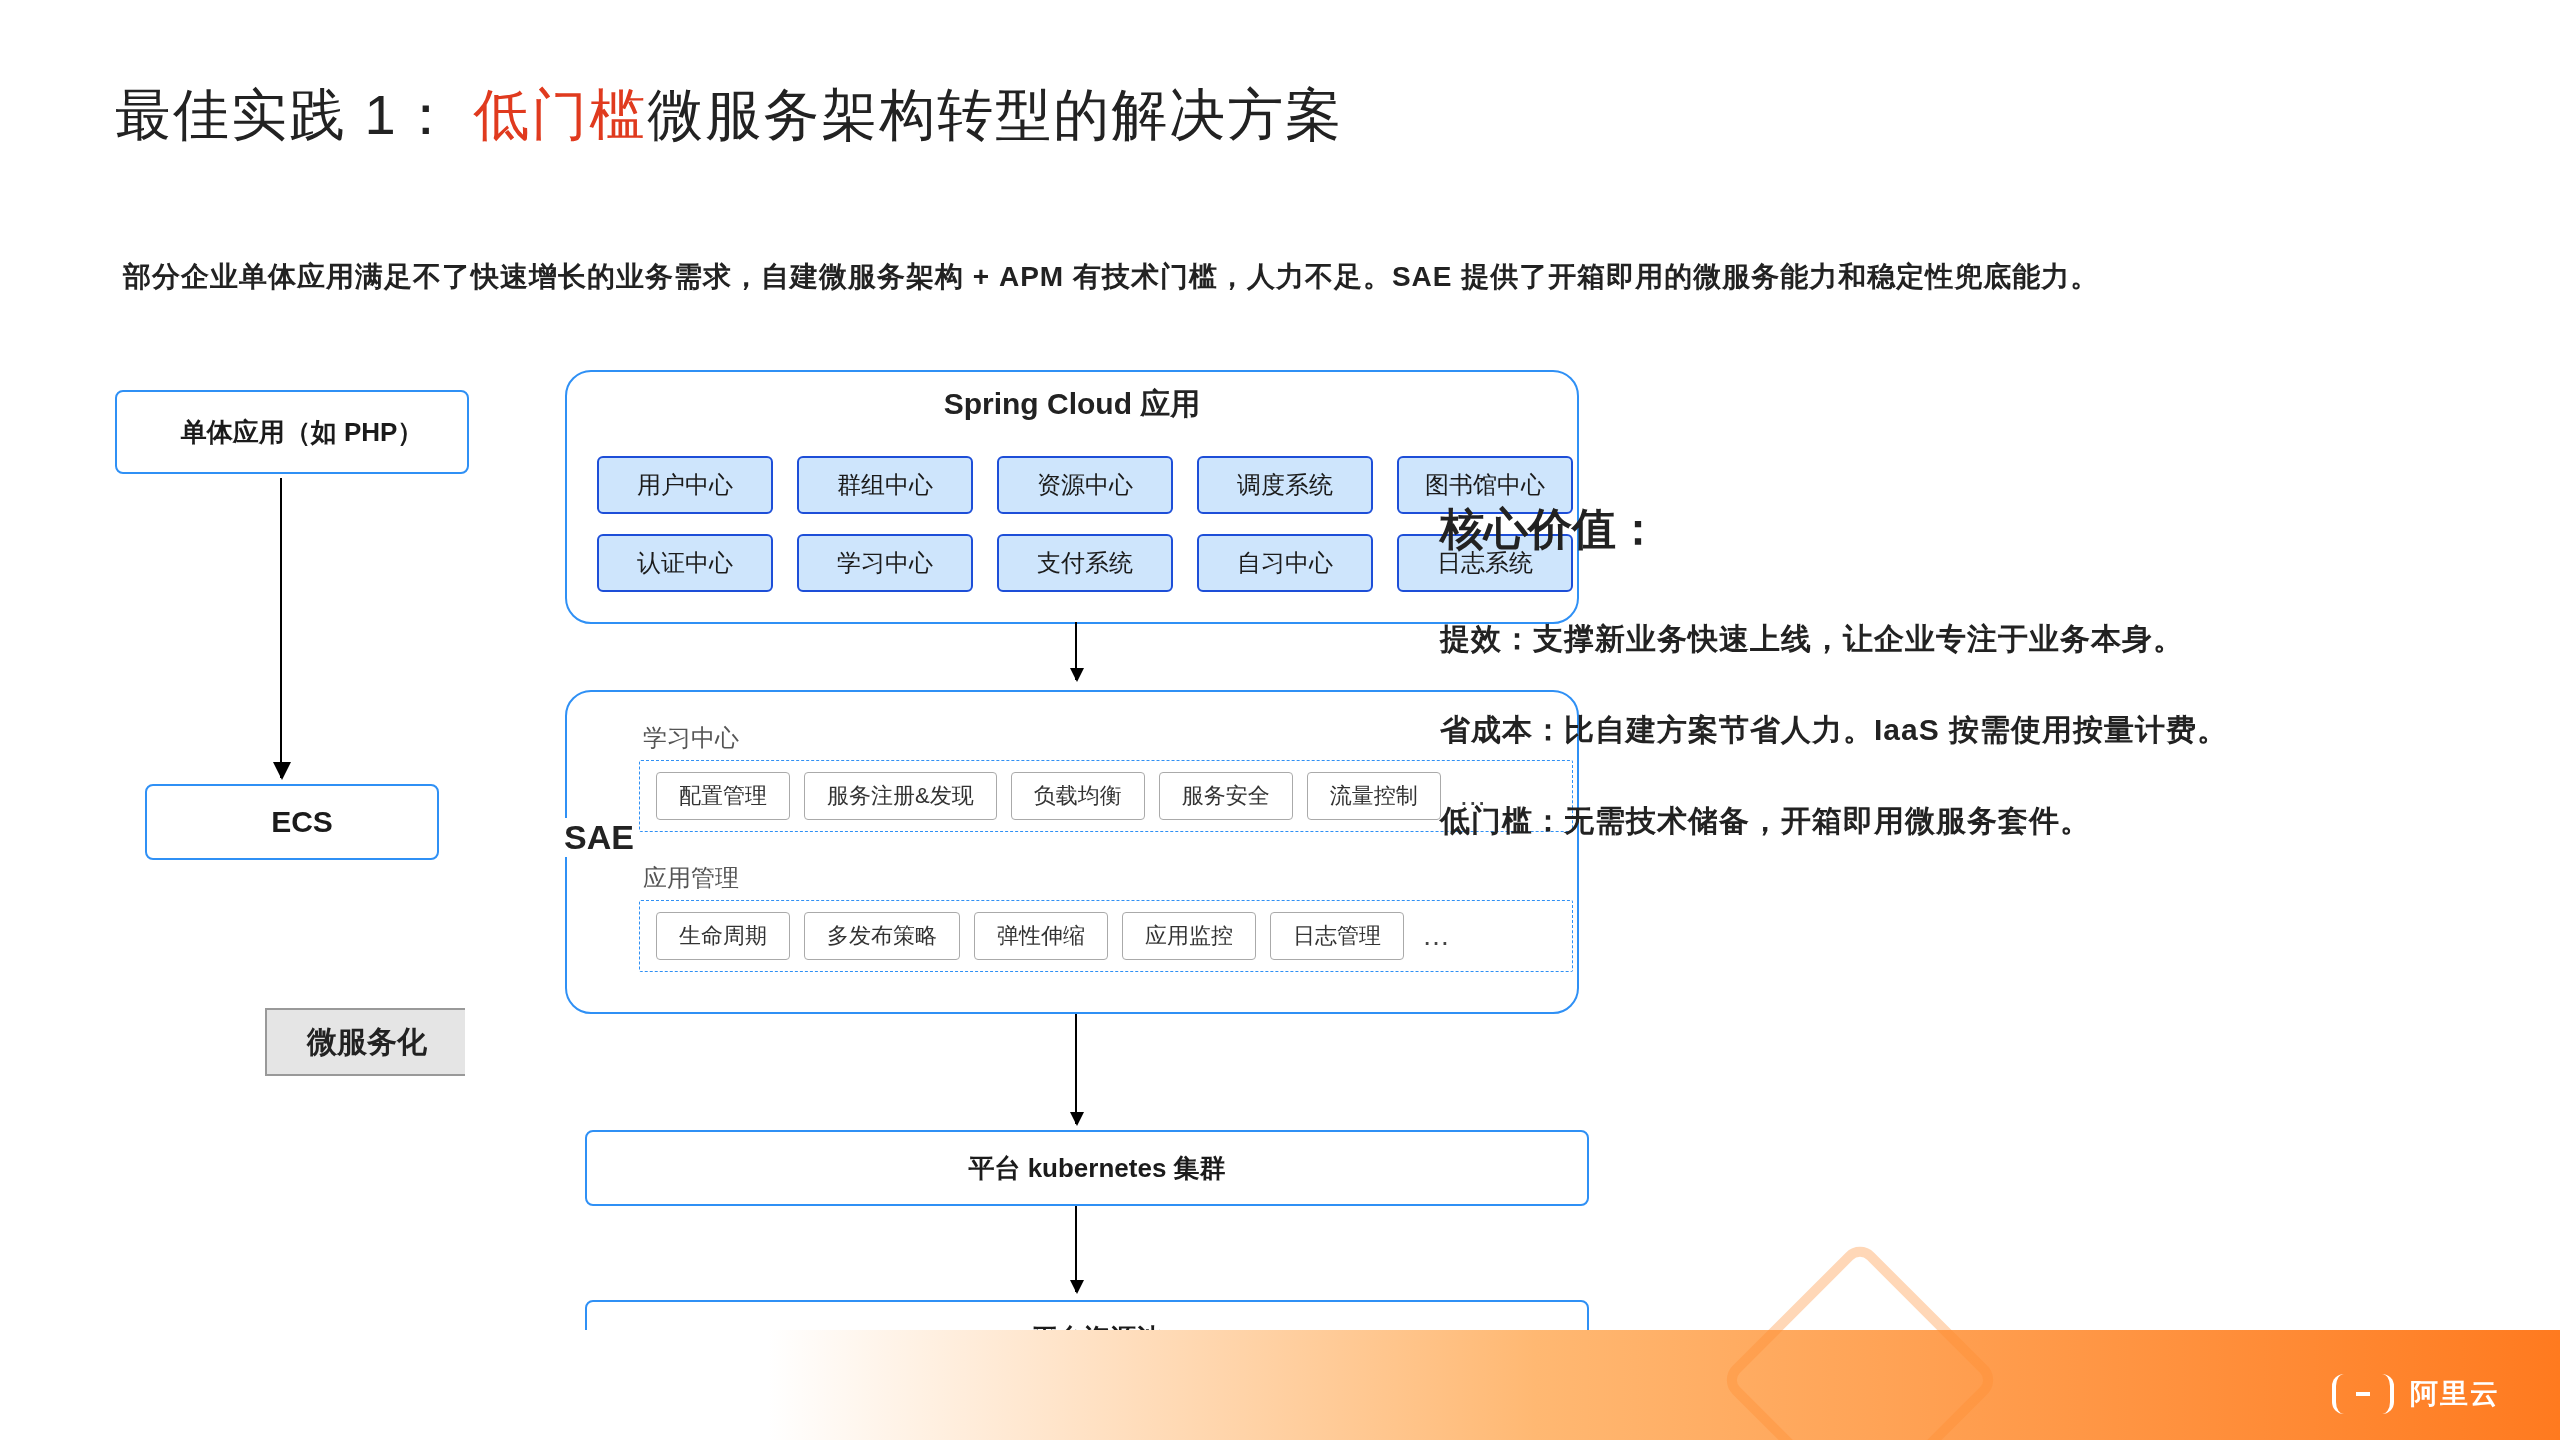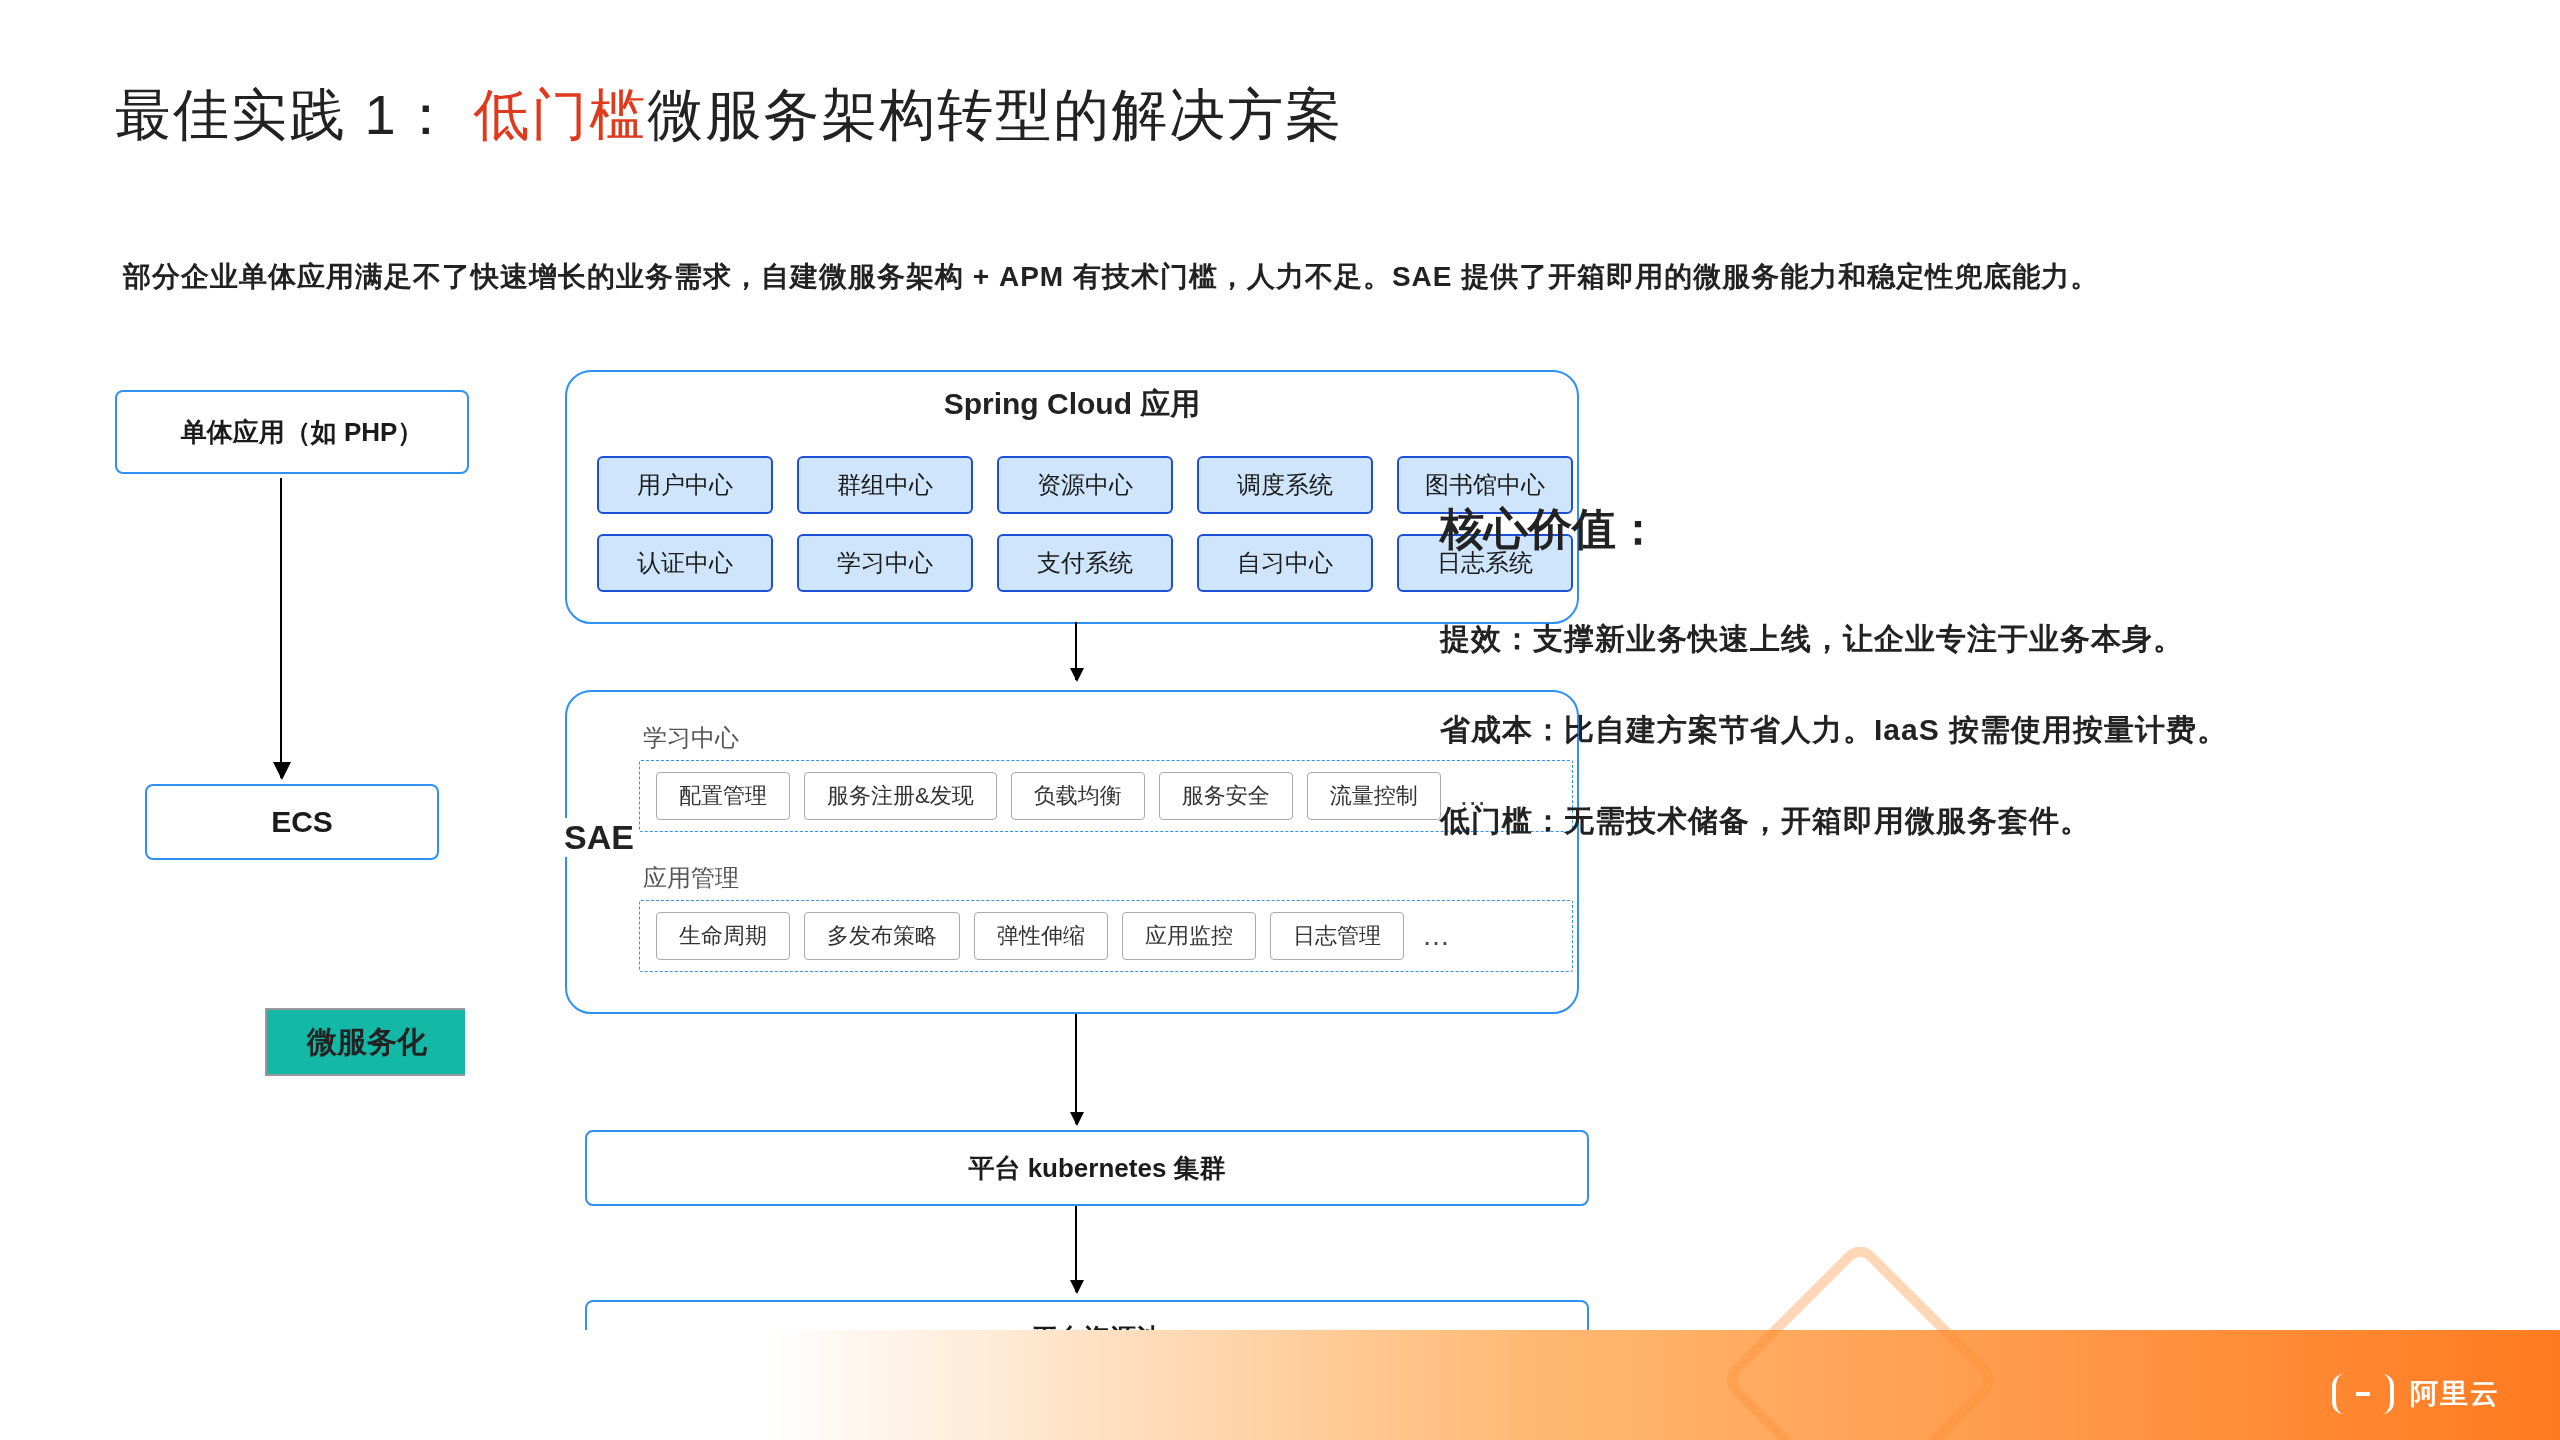--- a/index.html
+++ b/index.html
@@ -94,21 +94,21 @@
     position: absolute;
     left: 150px; top: 620px;
     width: 280px; height: 100px;
   }
   .fat-arrow-body {
     position: absolute;
     left: 0; top: 18px;
     width: 200px; height: 64px;
     border: 2px solid #999;
     border-right: none;
-    background: #14b8a6;
+    background: #e5e5e5;
     display: flex; align-items: center; justify-content: center;
     font-size: 30px; font-weight: 700;
   }
   .fat-arrow-head {
     position: absolute;
     left: 200px; top: 0;
     width: 0; height: 0;
     border-top: 50px solid transparent;
     border-bottom: 50px solid transparent;
     border-left: 70px solid #fff;

